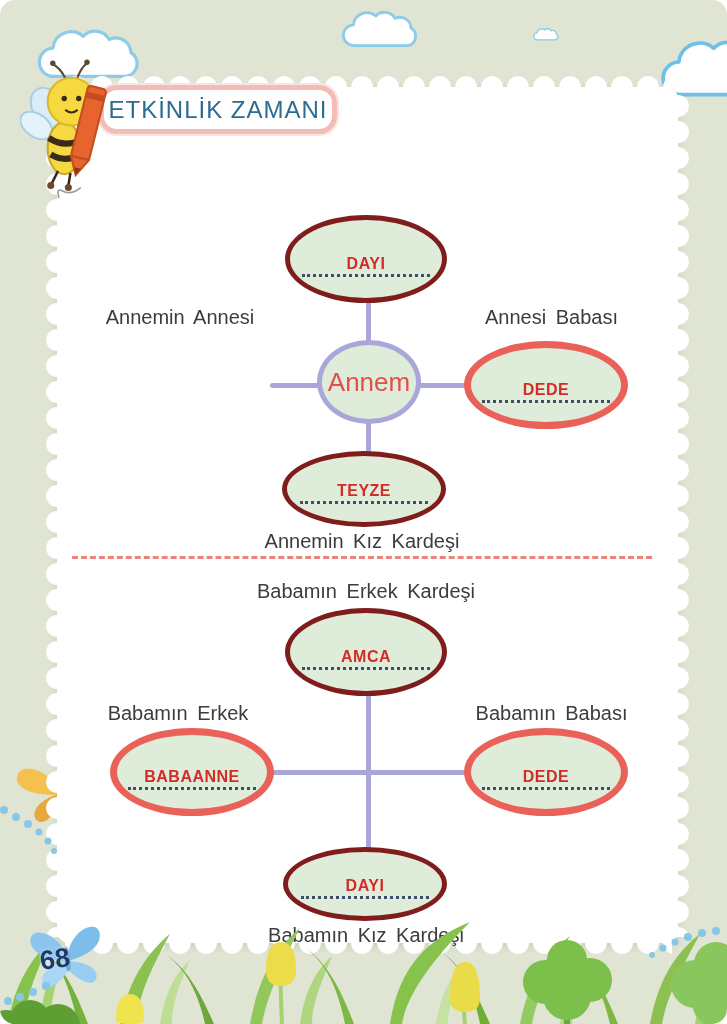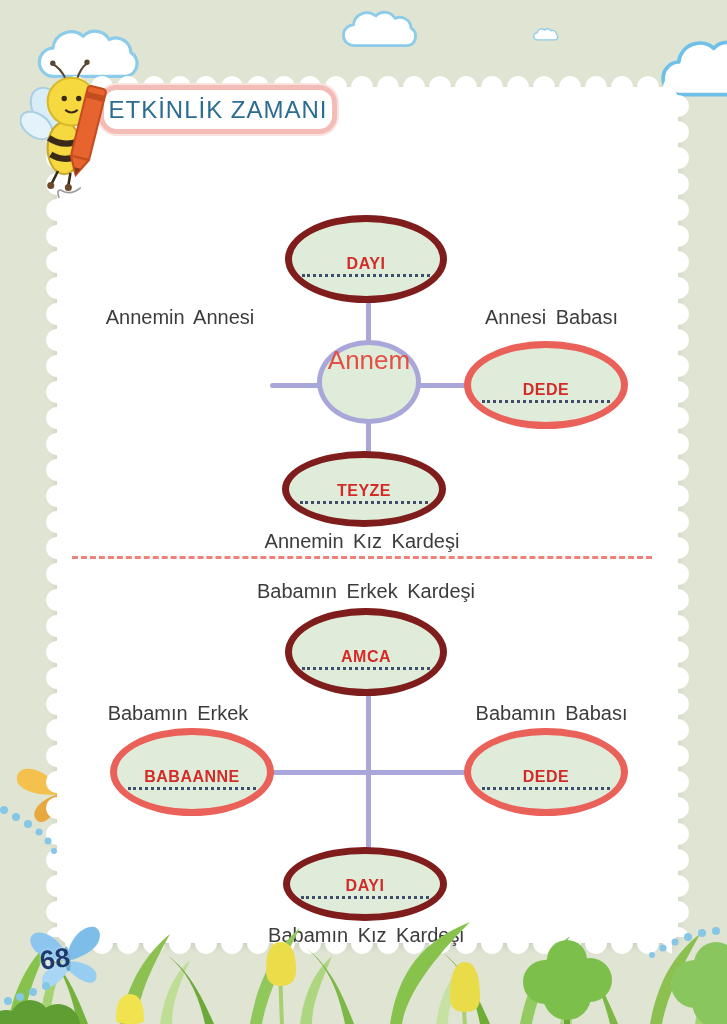--- a/index.html
+++ b/index.html
@@ -1,18 +1,18 @@
 <!DOCTYPE html>
 <html><head>
 <meta charset="utf-8">
 <style>
   html,body{margin:0;padding:0;}
   body{width:727px;height:1024px;overflow:hidden;
        font-family:"Liberation Sans","DejaVu Sans",sans-serif;}
-  .sheet{position:relative;width:727px;height:1024px;background:#dfe4d3;overflow:hidden;}
+  .sheet{position:relative;width:727px;height:1024px;background:#dfe4d3;overflow:hidden;border-radius:15px;}
 
   
   .cloud{position:absolute;}
   .page{position:absolute;left:57px;top:87px;width:621px;height:856px;background:#fff;
         border-radius:12px;z-index:1;box-shadow:0 3px 8px rgba(110,120,90,.18);}
   .sc{position:absolute;background-repeat:repeat-x;}
   .sc-top{left:6px;right:6px;top:-11px;height:22px;
      background-image:radial-gradient(circle at 13px 11px,#fff 10.4px,rgba(255,255,255,0) 11.4px);
      background-size:26px 22px;}
   .sc-bot{left:6px;right:6px;bottom:-11px;height:22px;
@@ -34,27 +34,27 @@
   .header-badge span{color:#2b6d92;font-size:24px;letter-spacing:1px;font-weight:500;}
   .instruction{position:absolute;left:100px;top:139px;width:566px;margin:0;
      font-size:19px;line-height:30px;color:#262626;word-spacing:2px;}
 
   
   .connector{position:absolute;background:#a9a7d9;border-radius:3px;}
   .map-label{position:absolute;color:#3c3c3c;font-size:20px;text-align:center;
      white-space:nowrap;word-spacing:4px;line-height:1;}
   .ellipse-node{position:absolute;background:#dfecd9;border-radius:50%;box-sizing:border-box;
      display:flex;align-items:center;justify-content:center;}
-  .teal{border:7px solid #7f1d1d;}
+  .teal{border:5px solid #7f1d1d;}
   .red{border:7px solid #ea6159;}
   .answer-wrap{display:flex;flex-direction:column;align-items:center;transform:translateY(7px);}
   .node-answer{color:#d32b27;font-weight:bold;font-size:16px;letter-spacing:.5px;line-height:1.1;}
   .dotted{width:128px;height:0;border-bottom:3px dotted #3f4e6b;margin-top:2px;}
   .center-node{position:absolute;background:#dfecd9;border:5px solid #a9a7d9;border-radius:50%;
-     box-sizing:border-box;display:flex;justify-content:center;}
+     box-sizing:border-box;display:flex;align-items:center;justify-content:center;}
   .center-node span{color:#e25048;font-size:26px;}
   .divider{position:absolute;left:72px;top:556px;width:580px;height:0;
      border-top:3px dashed #ee8279;}
 
   
   .grass{position:absolute;left:0;top:908px;width:727px;height:116px;z-index:5;}
   .butterfly-blue{position:absolute;left:26px;top:920px;width:82px;height:72px;z-index:6;}
   .page-number{position:absolute;left:40px;top:944px;z-index:7;color:#1c3a6d;font-weight:bold;
      font-size:27px;transform:rotate(-8deg);text-shadow:0 0 3px #cfe6f5;}
   .butterfly-yellow{position:absolute;left:12px;top:756px;width:64px;height:72px;z-index:0;}

